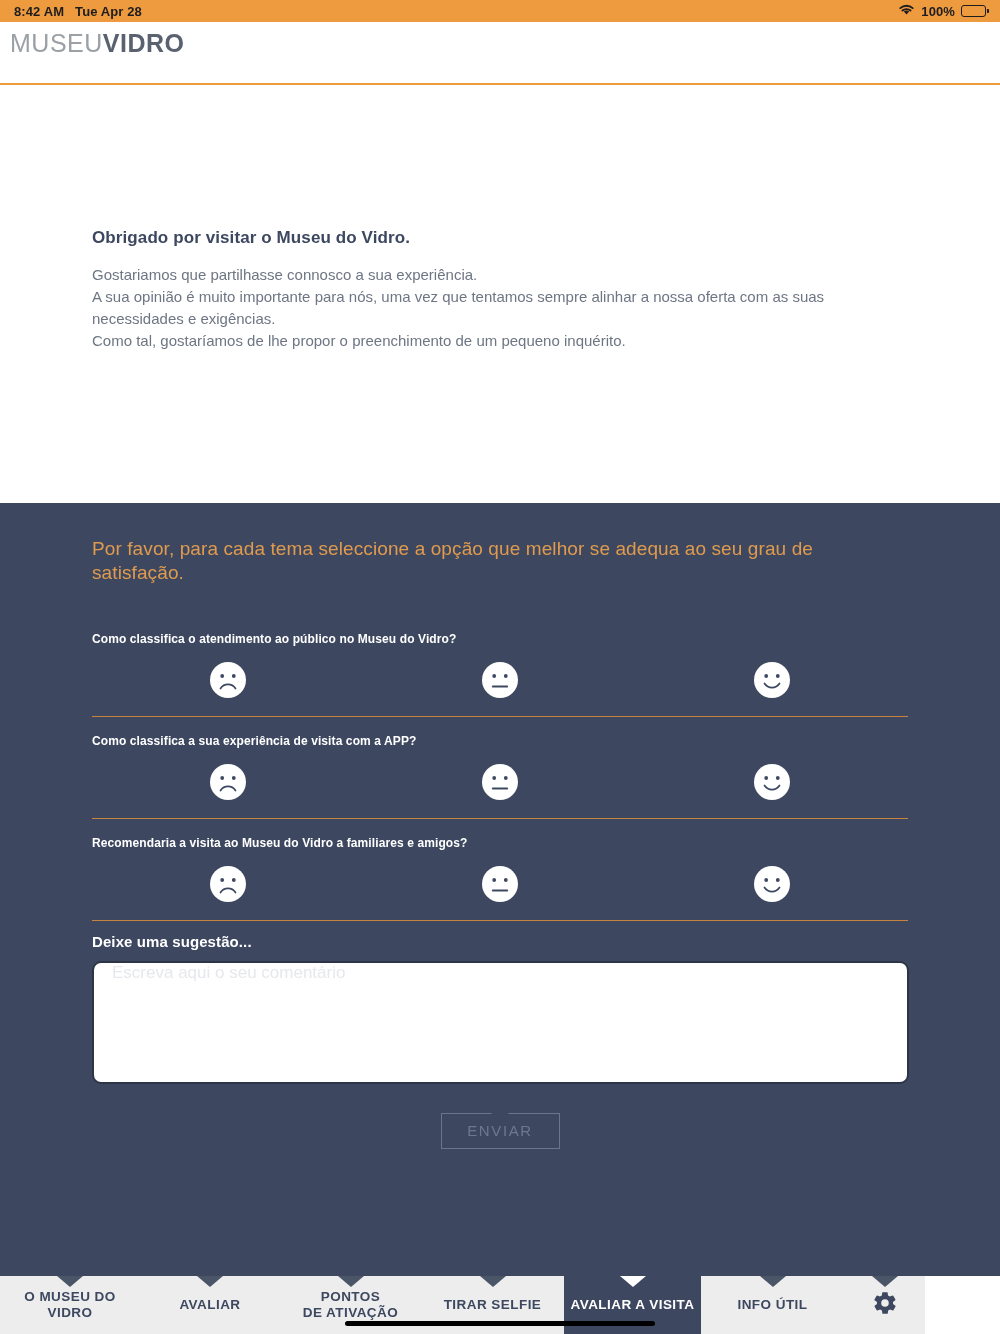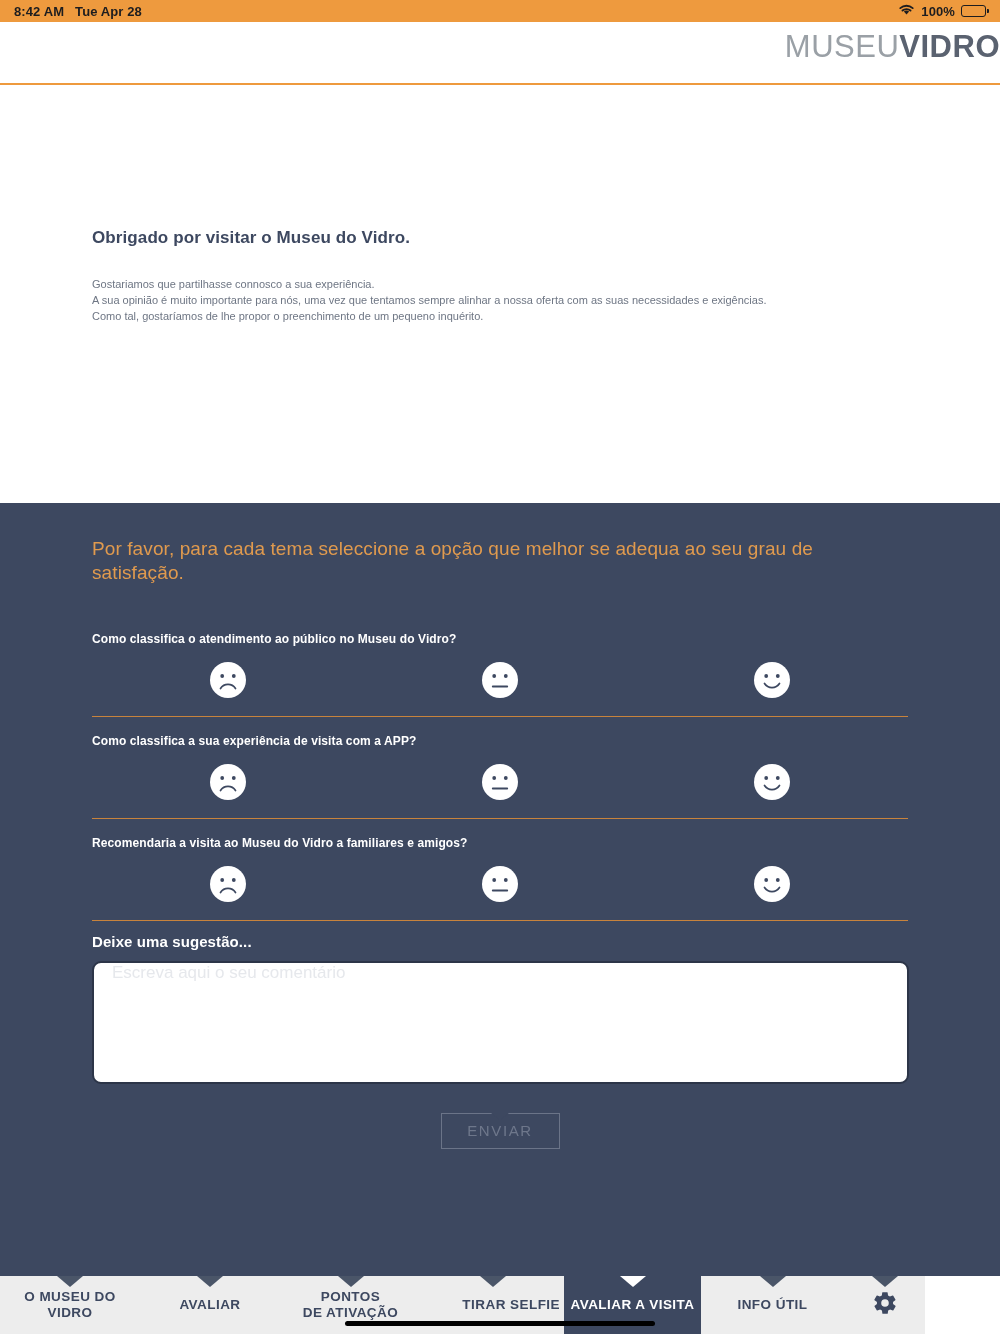--- a/index.html
+++ b/index.html
@@ -56,26 +56,25 @@
   .battery-fill { width: 100%; height: 100%; background: #1d1d1f; border-radius: 1px; }
 
   
   .brand-header {
     height: 63px;
     background: #ffffff;
     border-bottom: 2px solid #EE9A3E;
     padding: 9px 0 0 10px;
   }
   .brand-logo {
-    font-size: 31px;
+    font-size: 25px;
     letter-spacing: 0.5px;
     line-height: 1;
     color: #9AA0A6;
     font-weight: 300;
-    text-align: right;
   }
   .brand-logo .bold { font-weight: bold; color: #5A6270; }
   .brand-sub {
     margin-top: 8px;
     margin-left: 42px;
     font-size: 10px;
     color: #8B929C;
     letter-spacing: 0.2px;
   }
 
@@ -85,22 +84,22 @@
     padding: 143px 92px 0 92px;
     height: 418px;
   }
   .intro-title {
     font-size: 17px;
     font-weight: bold;
     color: #3D4860;
     letter-spacing: 0.1px;
   }
   .intro-body {
-    margin-top: 28px;
-    font-size: 11px;
+    margin-top: 16px;
+    font-size: 15px;
     line-height: 1.47;
     color: #6E7684;
   }
   .intro-body p { margin: 0; }
 
   
   .survey {
     background: #3D4860;
     padding: 34px 92px 0 92px;
     height: 793px;
@@ -230,21 +229,21 @@
   }
   .nav-item.active {
     background: #3D4860;
     color: #ffffff;
   }
   .nav-item.active .tip { border-top-color: #ffffff; }
 
   .nav-museu   { width: 140px; }
   .nav-plantas { width: 140px; }
   .nav-pontos  { width: 141px; }
-  .nav-selfie  { width: 143px; justify-content: flex-end; }
+  .nav-selfie  { width: 143px; }
   .nav-avaliar { width: 137px; }
   .nav-info    { width: 143px; }
   .nav-gear    { width: 81px; }
   .nav-spacer  { flex: 1; background: #ffffff; }
 
   .gear-icon { display: block; }
 
   .home-indicator {
     position: absolute;
     bottom: 8px;

